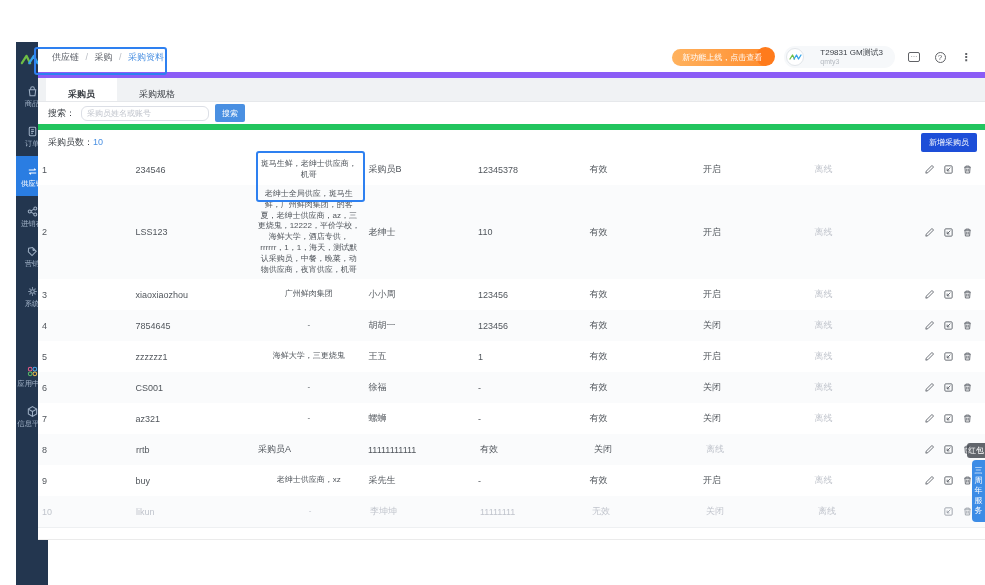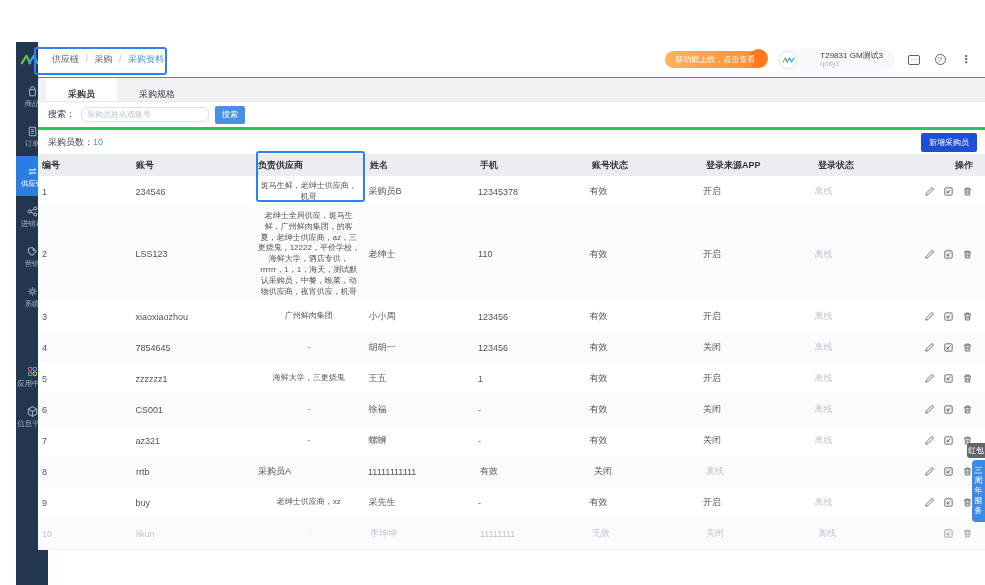--- a/index.html
+++ b/index.html
@@ -11,46 +11,46 @@
   .nav-item { height:40px; display:flex; flex-direction:column; align-items:center; justify-content:center; gap:2px; cursor:pointer; }
   .nav-item svg { width:13px; height:13px; stroke:currentColor; fill:none; stroke-width:1.1; }
   .nlabel { font-size:8px; line-height:1; transform:scale(.92); white-space:nowrap; }
   .nav-active { background:#2a7de2; color:#fff; }
   .nav-bottom { margin-top:40px; }
   .collapse-arrow { position:absolute; left:38px; top:186px; width:0; height:0; border-top:4px solid transparent; border-bottom:4px solid transparent; border-left:5px solid #2a3b52; }
 
   
   .main { position:absolute; left:38px; top:42px; width:947px; height:498px; background:#fff; border-bottom:1px solid #ebebeb; }
 
-  .topbar { height:36px; border-bottom:1px solid #8b5cf6; display:flex; align-items:center; justify-content:space-between; padding:0 12px 0 14px; }
+  .topbar { height:36px; border-bottom:6px solid #8b5cf6; display:flex; align-items:center; justify-content:space-between; padding:0 12px 0 14px; }
   .crumb { font-size:9px; color:#5a5e66; }
   .crumb .sep { color:#b9bdc4; margin:0 4px; }
   .crumb .cur { color:#4a90e2; }
   .top-right { display:flex; align-items:center; gap:12px; }
   .promo-pill { position:relative; background:linear-gradient(90deg,#ffb25e,#ff8a2b); color:#fff; font-size:8px; padding:3px 10px; border-radius:10px; cursor:pointer; white-space:nowrap; }
   .promo-pill::after { content:""; position:absolute; right:-3px; top:-2px; width:19px; height:19px; border-radius:50%; background:#ff7b1c; z-index:0; }
   .promo-pill span { position:relative; z-index:1; }
-  .user-chip { display:flex; align-items:flex-end; gap:23px; background:#f6f8fa; border-radius:12px; padding:2px 12px 2px 2px; cursor:pointer; }
+  .user-chip { display:flex; align-items:center; gap:16px; background:#f6f8fa; border-radius:12px; padding:2px 12px 2px 2px; cursor:pointer; }
   .avatar { width:18px; height:18px; border-radius:50%; background:#fff; border:1px solid #e2e6ea; display:flex; align-items:center; justify-content:center; }
   .user-meta { display:flex; flex-direction:column; line-height:1.15; }
   .user-name { font-size:8px; color:#3a3f45; }
   .user-sub { font-size:7px; color:#b3b8bf; }
   .tb-icon { width:14px; height:14px; display:flex; align-items:center; justify-content:center; color:#606266; cursor:pointer; }
   .ic-msg { width:12px; height:10px; border:1px solid #606266; border-radius:2px; font-size:7px; line-height:6px; text-align:center; }
   .ic-msg::after { content:"\2026"; display:block; margin-top:-1px; }
   .ic-help { width:11px; height:11px; border:1px solid #606266; border-radius:50%; font-size:8px; display:flex; align-items:center; justify-content:center; }
   .ic-help::after { content:"?"; }
   .ic-more { font-size:11px; font-weight:bold; }
   .ic-more::after { content:"\22EE"; }
 
   .tabsbar { height:24px; background:#f0f2f4; border-bottom:1px solid #e6e8eb; display:flex; align-items:stretch; padding-left:8px; }
   .tab { font-size:9px; color:#3c4046; padding:0 22px; display:flex; align-items:flex-end; cursor:pointer; }
   .tab.active { background:#fff; font-weight:bold; }
 
-  .searchrow { height:28px; display:flex; align-items:center; gap:6px; padding-left:10px; border-bottom:3px solid #22c55e; }
+  .searchrow { height:28px; display:flex; align-items:center; gap:6px; padding-left:10px; border-bottom:6px solid #22c55e; }
   .search-label { font-size:9px; color:#3c4046; }
   .search-input { width:128px; height:15px; font-size:8px; border:1px solid #dcdfe6; border-radius:6px; padding:0 5px; color:#51565c; outline:none; font-family:inherit; }
   .search-input::placeholder { color:#c0c4cc; }
   .search-btn { width:30px; height:18px; background:#4a90e2; color:#fff; font-size:8px; border:none; border-radius:2px; cursor:pointer; font-family:inherit; }
 
   .countrow { height:24px; display:flex; align-items:center; justify-content:space-between; padding:0 8px 0 10px; }
   .count-label { font-size:9px; color:#3c4046; }
   .count-num { color:#4a90e2; }
   .add-btn { background:#1d4ed8; color:#fff; font-size:8px; border:none; border-radius:2px; padding:4px 8px; cursor:pointer; font-family:inherit; }
 
@@ -197,31 +197,20 @@
     <input class="search-input" placeholder="采购员姓名或账号" style="">
     <button class="search-btn">搜索</button>
   </div>
 
   <div class="countrow">
     <span class="count-label"><span>采购员数：</span><span class="count-num">10</span></span>
     <button class="add-btn">新增采购员</button>
   </div>
 
   <div class="table">
-    <div class="thead">
-      <span class="c0">编号</span>
-      <span class="c1">账号</span>
-      <span class="c2">负责供应商</span>
-      <span class="c3">姓名</span>
-      <span class="c4">手机</span>
-      <span class="c5">账号状态</span>
-      <span class="c6">登录来源APP</span>
-      <span class="c7">登录状态</span>
-      <span class="c8">操作</span>
-    </div>
     <div class="tbody">
   <div class="tr">
     <span class="c0">1</span>
     <span class="c1">234546</span>
     <span class="c2">斑马生鲜，老绅士供应商，机哥</span>
     <span class="c3">采购员B</span>
     <span class="c4">12345378</span>
     <span class="c5">有效</span>
     <span class="c6">开启</span>
     <span class="c7 c-login">离线</span>

